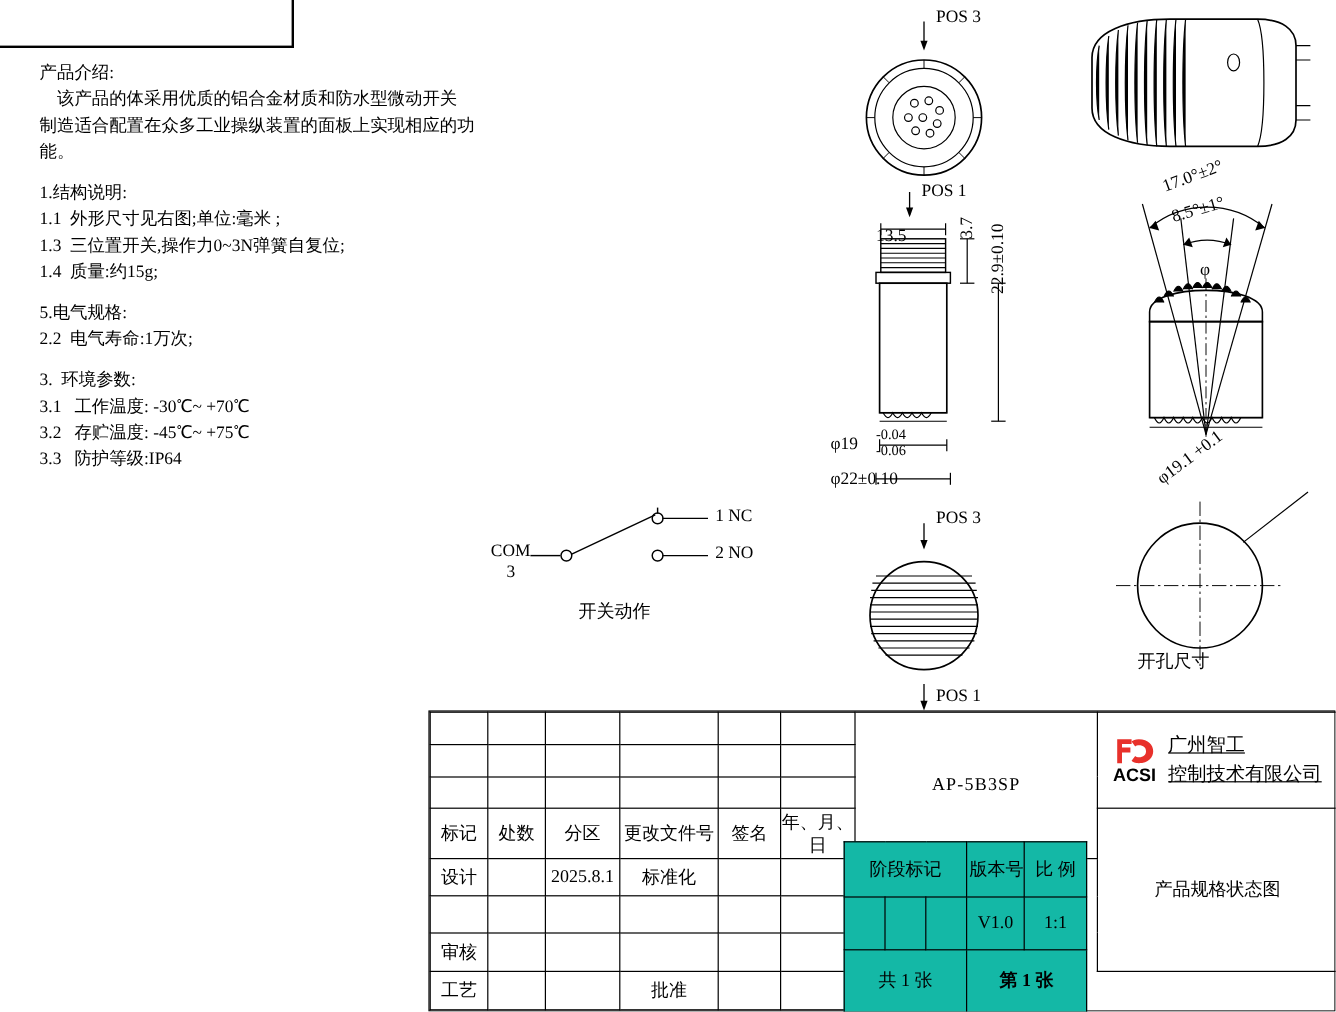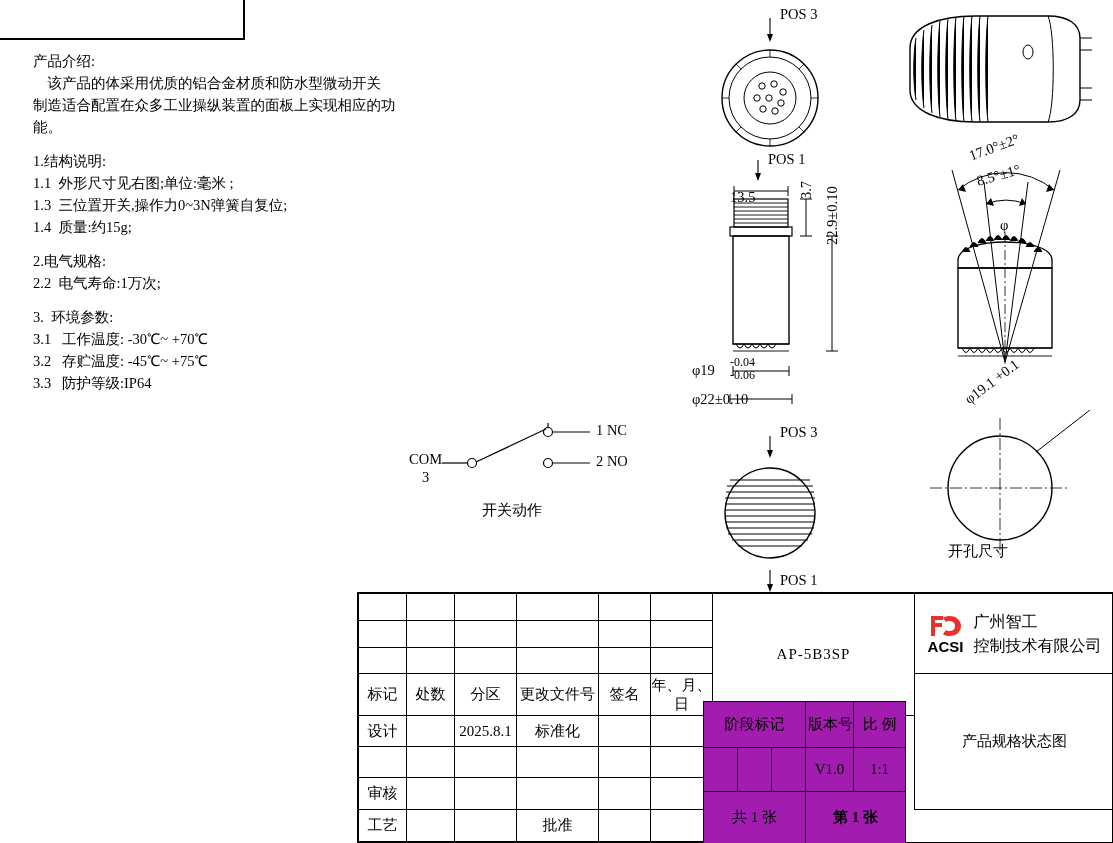--- a/index.html
+++ b/index.html
@@ -58,21 +58,21 @@
   <div class="ln">制造适合配置在众多工业操纵装置的面板上实现相应的功</div>
   <div class="ln">能。</div>
   <div class="gap"></div>
 
   <div class="ln">1.结构说明:</div>
   <div class="ln">1.1  外形尺寸见右图;单位:毫米 ;</div>
   <div class="ln">1.3  三位置开关,操作力0~3N弹簧自复位;</div>
   <div class="ln">1.4  质量:约15g;</div>
   <div class="gap"></div>
 
-  <div class="ln">2.电气规格:</div>
+  <div class="ln">5.电气规格:</div>
   <div class="ln">2.2  电气寿命:1万次;</div>
   <div class="gap"></div>
 
   <div class="ln">3.  环境参数:</div>
   <div class="ln">3.1   工作温度: -30℃~ +70℃</div>
   <div class="ln">3.2   存贮温度: -45℃~ +75℃</div>
   <div class="ln">3.3   防护等级:IP64</div>
 </div>
 
 <div class="abs" id="schem">
@@ -328,21 +328,21 @@
       <td rowspan="4" class="bigname">AP-5B3SP</td>
       <td rowspan="3">
         <div style="display:flex;align-items:center;justify-content:center;gap:10px;">
           <div style="display:flex;flex-direction:column;align-items:center;line-height:1;">
             <svg width="34" height="26" viewBox="0 0 34 26">
               <path d="M2 3 h12 v4 h-8 v3 h7 v4 h-7 v9 h-4 z" fill="#e8312b"></path>
               <path d="M20 3 c8 0 12 5 12 10 c0 5 -4 10 -12 10 c-3 0 -5 -1 -6 -2 l3 -4 c1 1 2 1 3 1 c4 0 6 -2 6 -5 c0 -3 -2 -5 -6 -5 c-1 0 -2 0 -3 1 l-3 -4 c1 -1 3 -2 6 -2 z" fill="#e8312b"></path>
             </svg>
             <span class="logo" style="font-size:15px;">ACSI</span>
           </div>
-          <div class="company" style="text-align:left;">
+          <div class="company" style="text-align:left;text-decoration:underline;">
             <div>广州智工</div>
             <div>控制技术有限公司</div>
           </div>
         </div>
       </td>
     </tr>
     <tr style="height:25px">
       <td></td>
       <td></td>
       <td></td>
@@ -400,21 +400,21 @@
       <td></td>
       <td class="cellname">批准</td>
       <td></td>
       <td></td>
 
     </tr>
   </tbody>
     </table>
 
   <div class="abs" style="left:345px;top:108px;width:202px;height:143px;">
-    <table style="border-collapse:collapse;width:100%;height:100%;table-layout:fixed;background:#a21caf;">
+    <table style="border-collapse:collapse;width:100%;height:100%;table-layout:fixed;background:#14b8a6;">
       <colgroup>
         <col style="width:34px">
           <col style="width:34px">
           <col style="width:34px">
         <col style="width:48px">
           <col style="width:52px">
       </colgroup>
       <tbody>
           <tr style="height:32px">
         <td colspan="3" style="border:1px solid #000;text-align:center;font-size:15px;">阶段标记</td>

